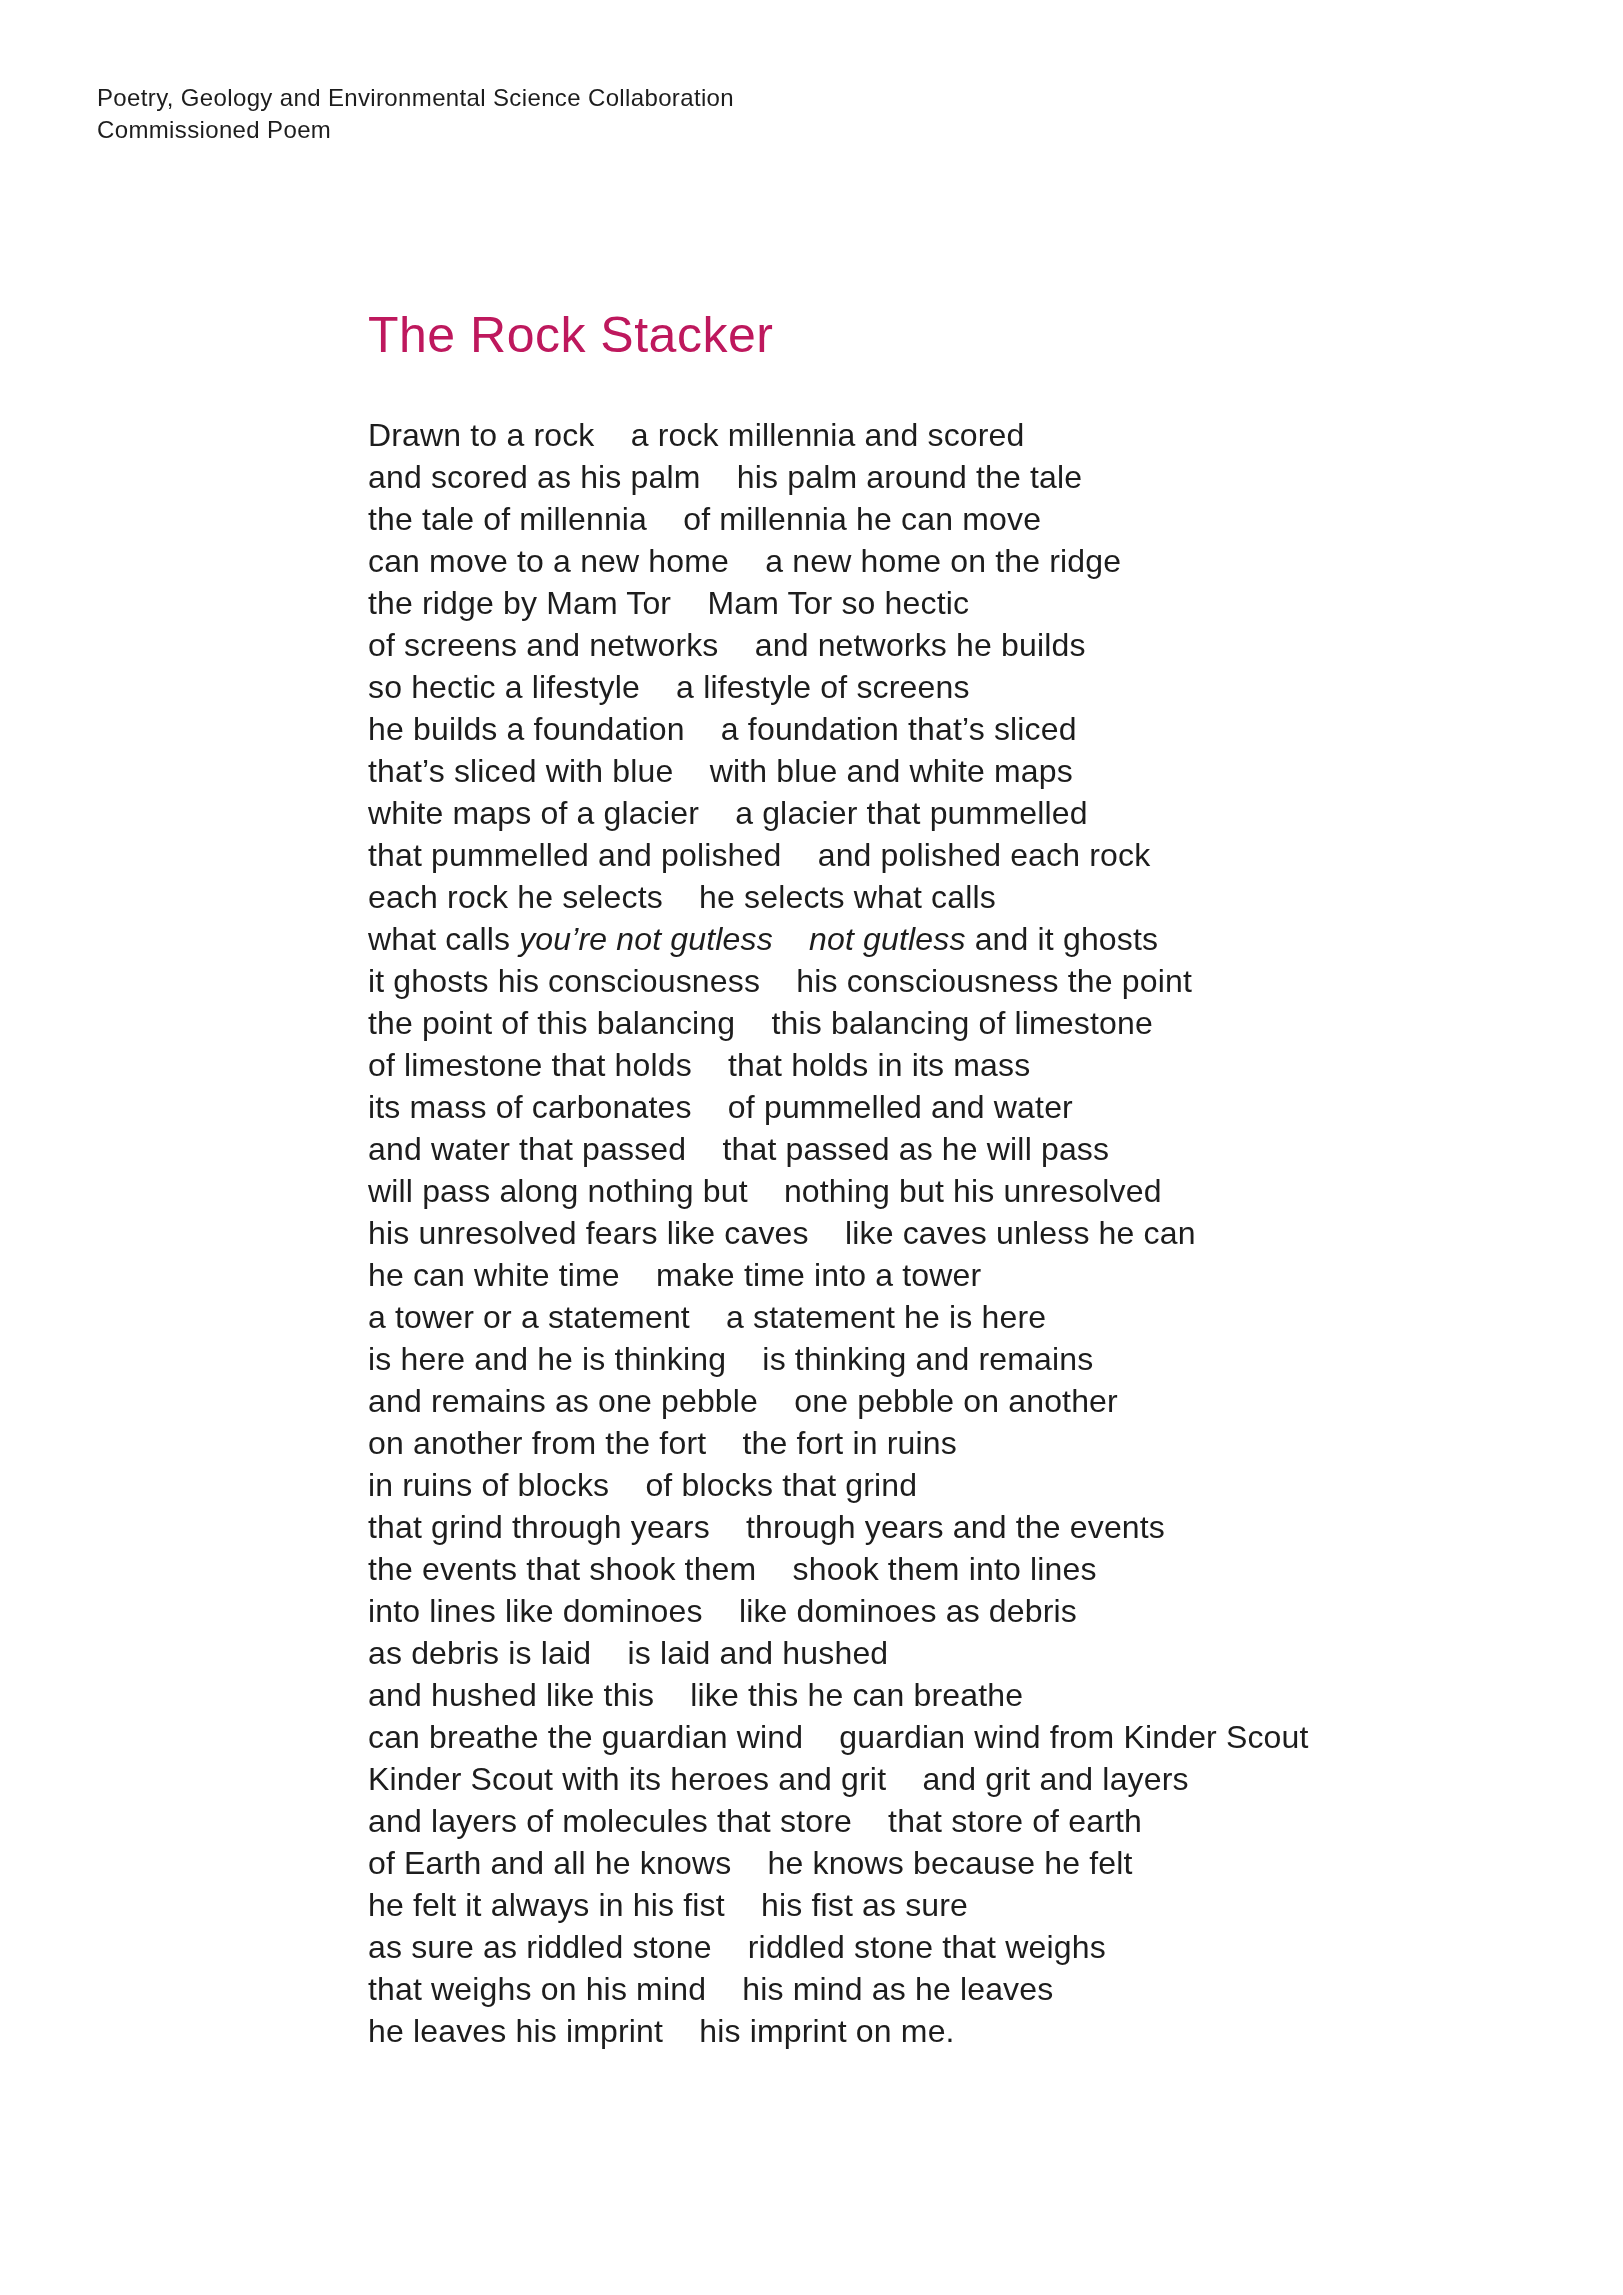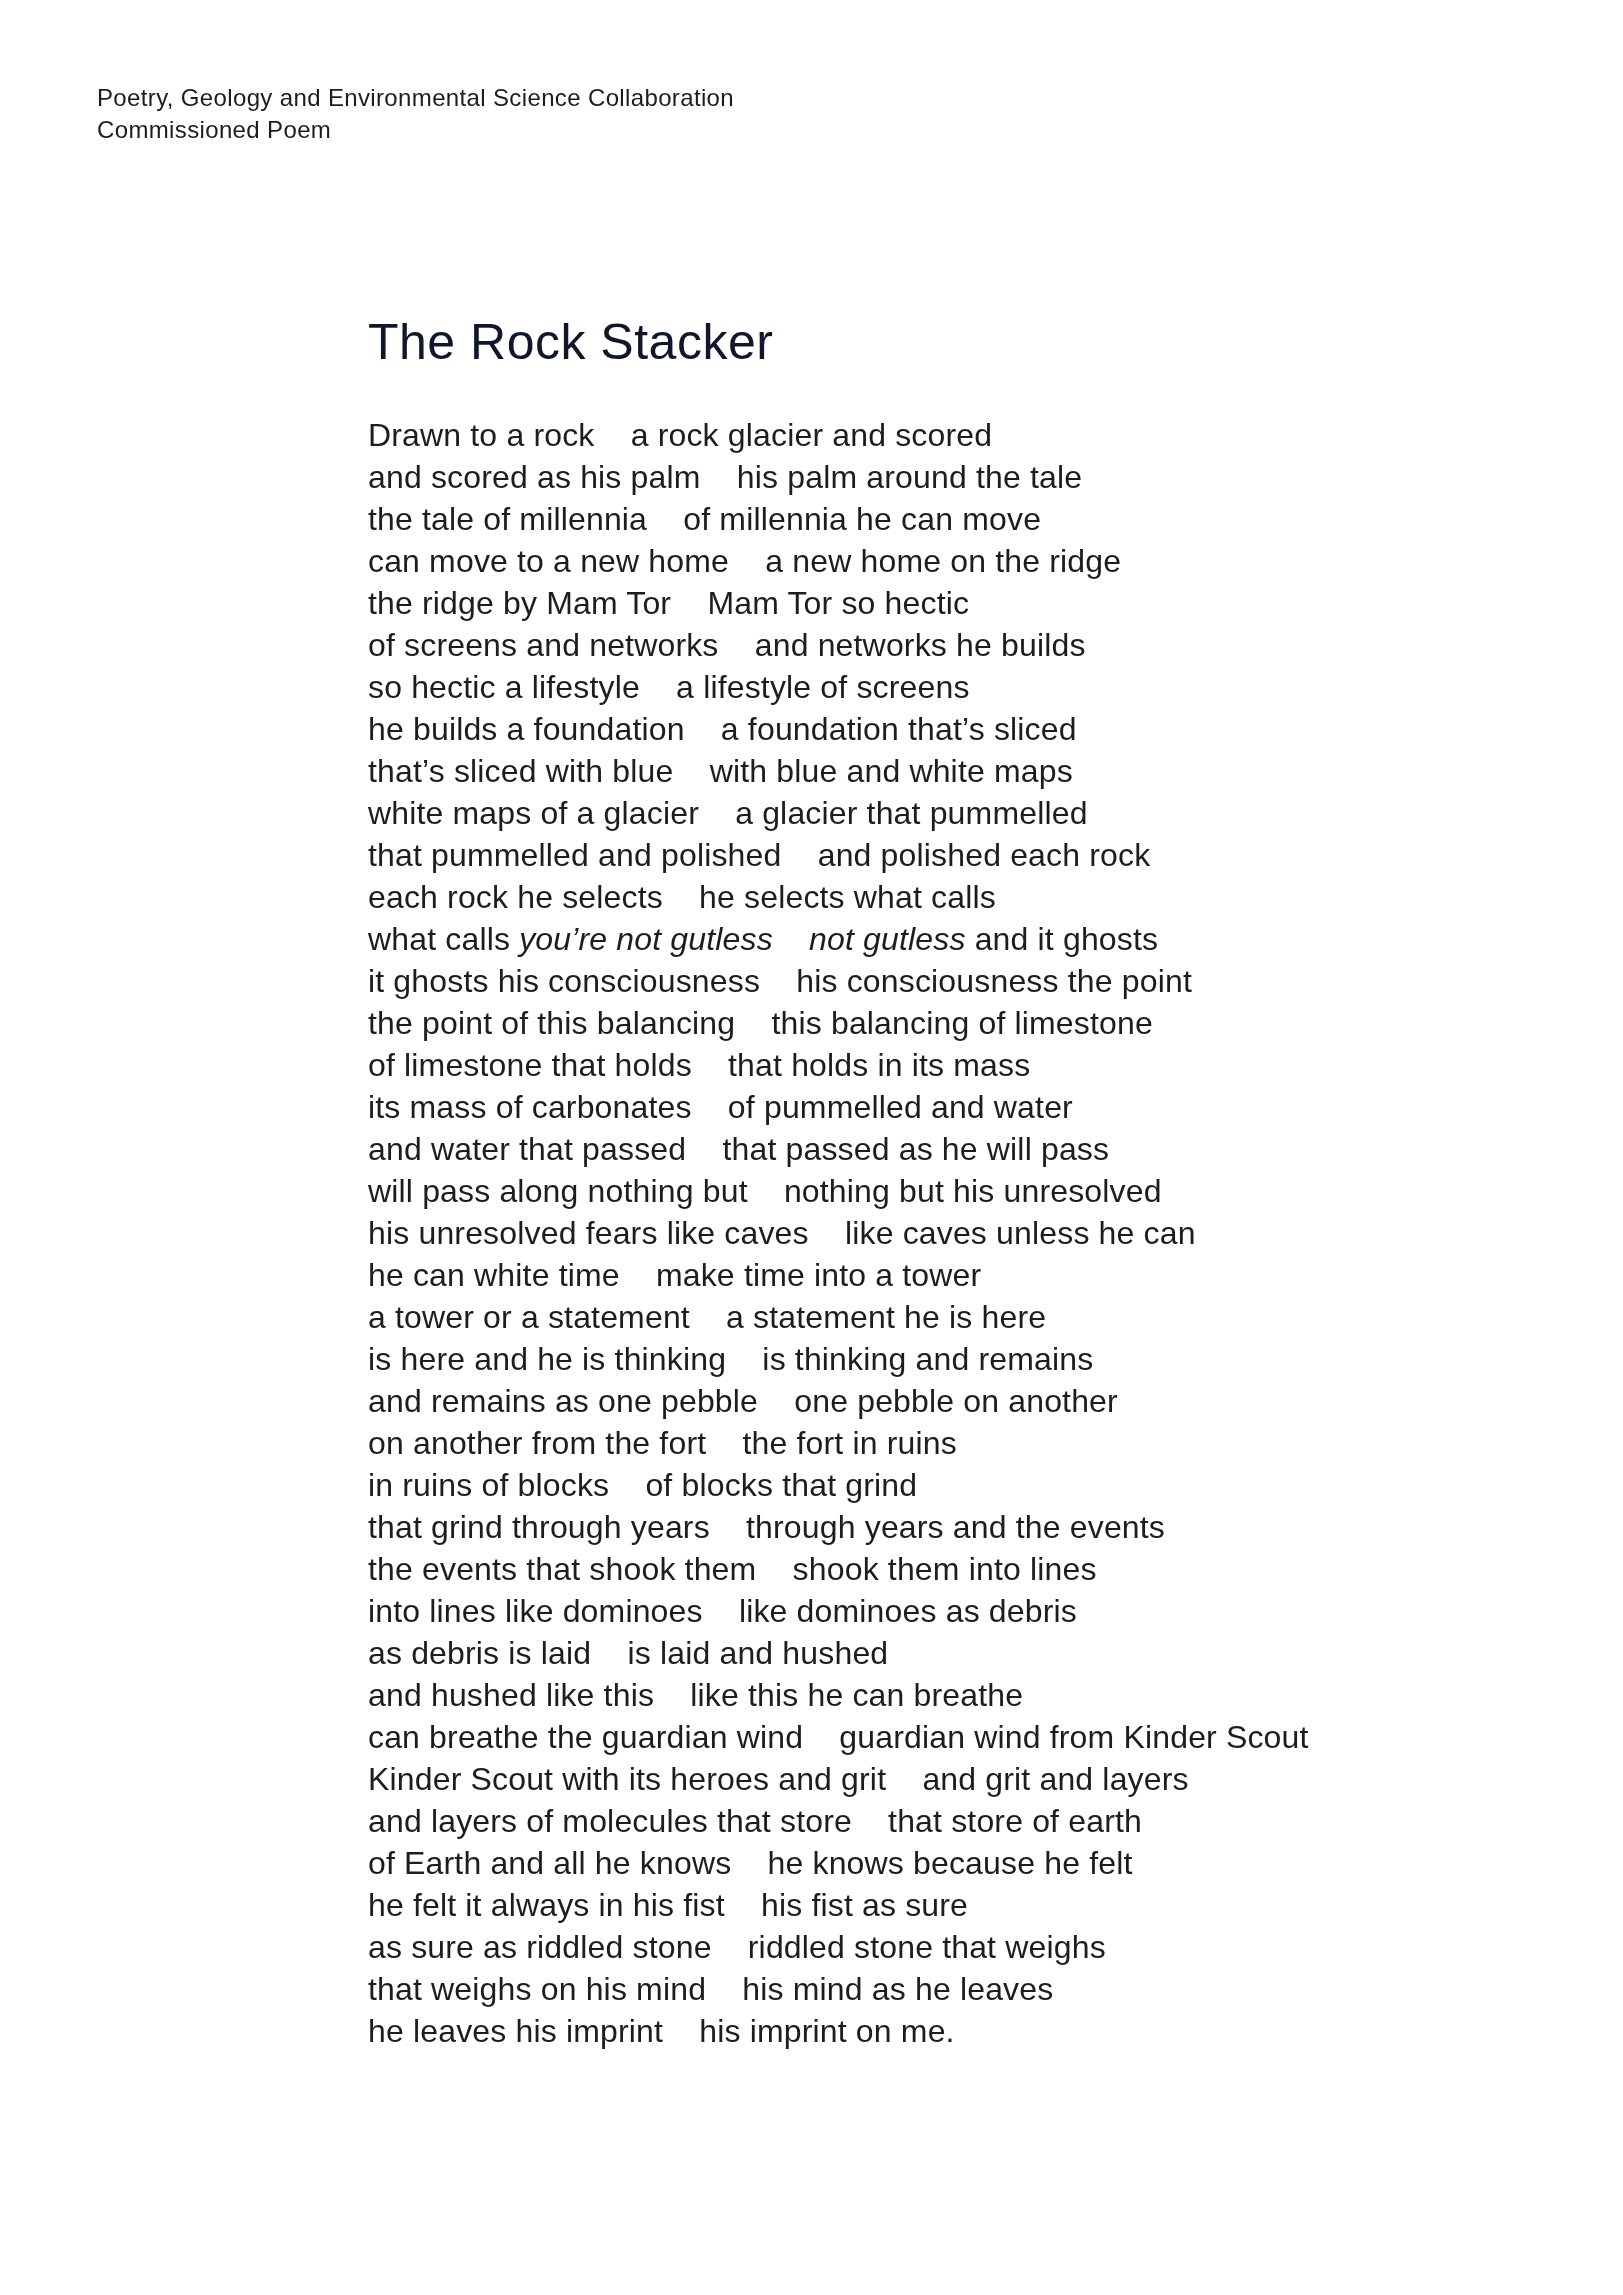--- a/index.html
+++ b/index.html
@@ -17,27 +17,27 @@
     left: 97px;
     top: 82px;
     font-size: 24px;
     line-height: 32px;
     letter-spacing: 0.015em;
     color: #1d1d1d;
   }
   .poem-title {
     position: absolute;
     left: 368px;
-    top: 317px;
+    top: 310px;
     margin: 0;
     font-size: 50px;
     line-height: 1;
     font-weight: 400;
     letter-spacing: 0.01em;
-    color: #0f172a;
+    color: #be185d;
   }
   .poem-body {
     position: absolute;
     left: 368px;
     top: 414px;
     width: 1175px;
     font-size: 32px;
     line-height: 42px;
     letter-spacing: 0.005em;
     color: #1d1d1d;
@@ -56,21 +56,21 @@
 
 <div class="page">
   <header class="doc-header">
     <div>Poetry, Geology and Environmental Science Collaboration</div>
     <div>Commissioned Poem</div>
   </header>
 
   <h1 class="poem-title">The Rock Stacker</h1>
 
   <div class="poem-body" id="poem-body">
-      <div class="poem-line"><span>Drawn to a rock    a rock glacier and scored</span></div>
+      <div class="poem-line"><span>Drawn to a rock    a rock millennia and scored</span></div>
       <div class="poem-line"><span>and scored as his palm    his palm around the tale</span></div>
       <div class="poem-line"><span>the tale of millennia    of millennia he can move</span></div>
       <div class="poem-line"><span>can move to a new home    a new home on the ridge</span></div>
       <div class="poem-line"><span>the ridge by Mam Tor    Mam Tor so hectic</span></div>
       <div class="poem-line"><span>of screens and networks    and networks he builds</span></div>
       <div class="poem-line"><span>so hectic a lifestyle    a lifestyle of screens</span></div>
       <div class="poem-line"><span>he builds a foundation    a foundation that’s sliced</span></div>
       <div class="poem-line"><span>that’s sliced with blue    with blue and white maps</span></div>
       <div class="poem-line"><span>white maps of a glacier    a glacier that pummelled</span></div>
       <div class="poem-line"><span>that pummelled and polished    and polished each rock</span></div>

